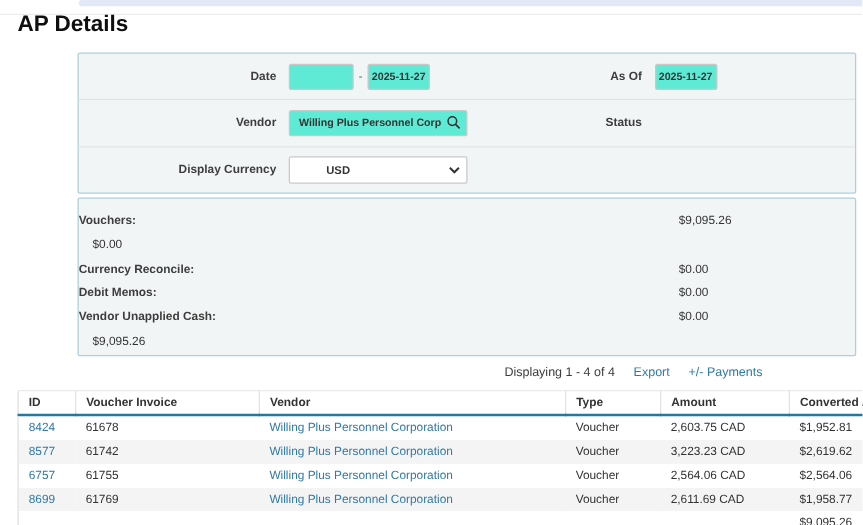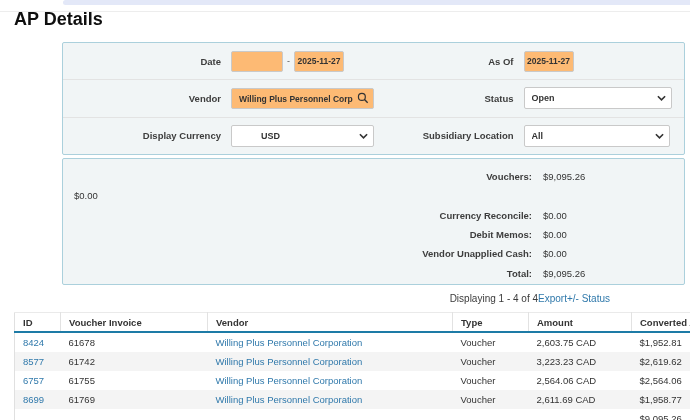--- a/index.html
+++ b/index.html
@@ -26,47 +26,47 @@
     margin-left:48px;
   }
   .filter-panel{top:42px;height:113px;display:flex;flex-direction:column;}
   .f-row{flex:1;display:flex;align-items:center;}
   .f-row + .f-row{border-top:1px solid #e3e3e3;}
   .f-cell{width:50%;display:flex;align-items:center;}
   .f-label{flex-shrink:0;width:158px;text-align:right;font-size:9.5px;font-weight:bold;color:#3d3d3d;}
   .f-cell.right .f-label{width:140px;}
   .f-control{display:flex;align-items:center;margin-left:10px;gap:4px;}
   .inp{
-    height:21px;border:1px solid #c9c9c9;border-radius:2px;background:#fdba74;
+    height:21px;border:1px solid #c9c9c9;border-radius:2px;background:#5eead4;
     font-family:inherit;font-size:8.5px;font-weight:600;color:#333;outline:none;
   }
   .date-inp{width:50px;text-align:center;}
   .date-from{width:52px;}
   .dash{font-size:9px;color:#555;}
   .vendor-wrap{position:relative;}
   .vendor-inp{width:143px;padding:0 20px 0 7px;text-align:left;}
   .search-icon{position:absolute;right:5px;top:4px;width:12px;height:12px;cursor:pointer;}
   .sel-wrap{position:relative;}
   select.sel{
     appearance:none;-webkit-appearance:none;height:22px;border:1px solid #c9c9c9;border-radius:2px;
     background:#fff;font-family:inherit;font-size:9px;font-weight:600;color:#333;
     padding:0 18px 0 7px;outline:none;width:148px;
   }
   select.sel-mid{width:143px;padding-left:29px;}
   select.sel-right2{width:146px;}
   .chev{position:absolute;right:6px;top:8px;width:9px;height:6px;pointer-events:none;}
 
   .summary-panel{top:158px;height:127px;padding-top:8px;}
   .s-row{display:flex;align-items:center;height:19.3px;}
-  .s-label{width:469px;text-align:right;font-size:9.5px;font-weight:bold;color:#3d3d3d;}
+  .s-label{width:469px;text-align:left;font-size:9.5px;font-weight:bold;color:#3d3d3d;}
   .s-value{margin-left:11px;font-size:9.5px;color:#333;}
 
   .toolbar{
     position:absolute;left:14px;top:291px;width:596px;height:15px;
-    display:flex;justify-content:flex-end;align-items:center;font-size:10px;color:#3b3b3b;
+    display:flex;justify-content:flex-end;align-items:center;gap:15px;font-size:10px;color:#3b3b3b;
   }
   .toolbar a{color:var(--link-color);text-decoration:none;cursor:pointer;text-align:center;}
 
   table.grid{
     position:absolute;left:14px;top:312px;width:700px;
     border-collapse:collapse;table-layout:fixed;font-size:9.5px;
     border-left:1px solid #e0e0e0;
   }
   table.grid thead th{
     text-align:left;font-weight:bold;color:#333;padding:4px 8px 3px 8px;
@@ -111,60 +111,37 @@
           <input class="inp vendor-inp" value="Willing Plus Personnel Corporation" style="">
           <svg class="search-icon" viewBox="0 0 16 16">
             <circle cx="6.5" cy="6.5" r="4.6" fill="none" stroke="#333" stroke-width="1.6"></circle>
             <line x1="10" y1="10" x2="14.2" y2="14.2" stroke="#333" stroke-width="1.8"></line>
           </svg>
         </span>
       </div>
     </div>
     <div class="f-cell right">
       <span class="f-label">Status</span>
-      <div class="f-control">
-        <span class="sel-wrap">
-          <select class="sel">
-            <option>Open</option>
-          </select>
-          <svg class="chev" viewBox="0 0 10 6">
-            <path d="M1 1l4 4 4-4" stroke="#333" stroke-width="1.8" fill="none"></path>
-          </svg>
-        </span>
-      </div>
     </div>
   </div>
 
   <div class="f-row">
     <div class="f-cell">
       <span class="f-label">Display Currency</span>
       <div class="f-control">
         <span class="sel-wrap">
           <select class="sel sel-mid">
             <option>USD</option>
           </select>
           <svg class="chev" viewBox="0 0 10 6">
             <path d="M1 1l4 4 4-4" stroke="#333" stroke-width="1.8" fill="none"></path>
           </svg>
         </span>
       </div>
     </div>
-    <div class="f-cell right">
-      <span class="f-label">Subsidiary Location</span>
-      <div class="f-control">
-        <span class="sel-wrap">
-          <select class="sel sel-right2">
-            <option>All</option>
-          </select>
-          <svg class="chev" viewBox="0 0 10 6">
-            <path d="M1 1l4 4 4-4" stroke="#333" stroke-width="1.8" fill="none"></path>
-          </svg>
-        </span>
-      </div>
-    </div>
   </div>
 </section>
 
 <section class="panel summary-panel">
   <div class="s-row">
     <span class="s-label">Vouchers:</span>
     <span class="s-value">$9,095.26</span>
   </div>
   <div class="s-row">
     <span class="s-value">$0.00</span>
@@ -175,29 +152,28 @@
   </div>
   <div class="s-row">
     <span class="s-label">Debit Memos:</span>
     <span class="s-value">$0.00</span>
   </div>
   <div class="s-row">
     <span class="s-label">Vendor Unapplied Cash:</span>
     <span class="s-value">$0.00</span>
   </div>
   <div class="s-row">
-    <span class="s-label">Total:</span>
     <span class="s-value">$9,095.26</span>
   </div>
 </section>
 
 <div class="toolbar">
   <span>Displaying 1 - 4 of 4</span>
   <a>Export</a>
-  <a>+/- Status</a>
+  <a>+/- Payments</a>
 </div>
 
 <table class="grid">
   <colgroup>
     <col style="width:46px">
       <col style="width:147px">
       <col style="width:245px">
     <col style="width:76px">
       <col style="width:103px">
       <col style="width:83px">

